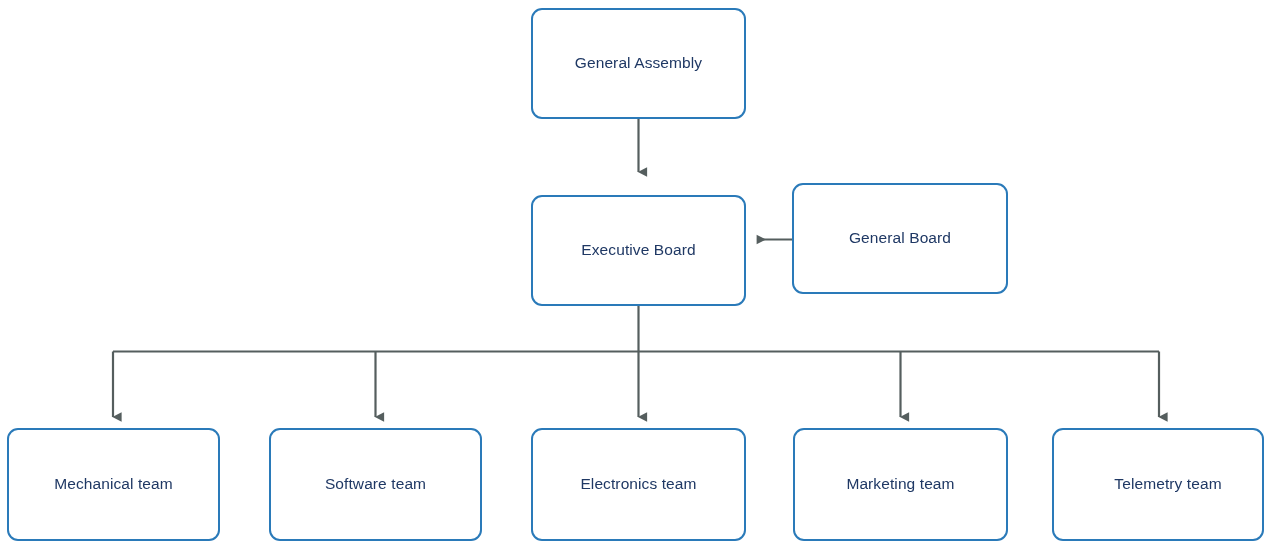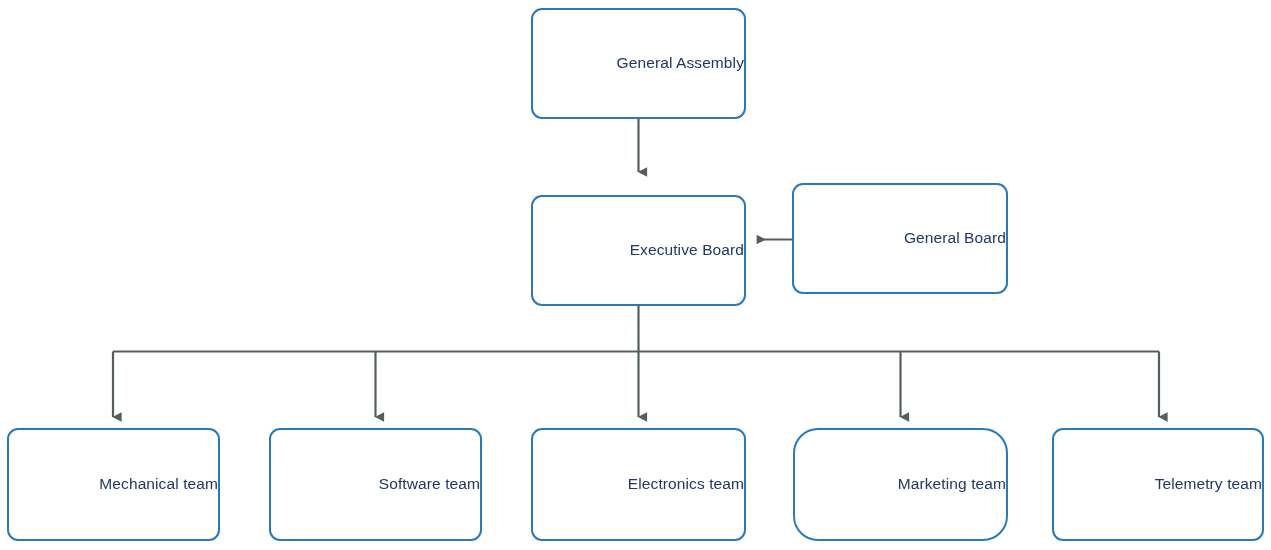--- a/index.html
+++ b/index.html
@@ -28,21 +28,21 @@
     pointer-events: none;
   }
   .node {
     position: absolute;
     box-sizing: border-box;
     background: #ffffff;
     border: 2px solid #2a7ab9;
     border-radius: 11px;
     display: flex;
     align-items: center;
-    justify-content: flex-end;
+    justify-content: center;
     z-index: 2;
   }
   .node-label {
     color: #1f3864;
     font-size: 15.5px;
     font-family: "Liberation Sans", sans-serif;
     line-height: 1.2;
     letter-spacing: 0.1px;
     text-align: center;
     white-space: nowrap;
@@ -96,21 +96,21 @@
   </div>
 
   <div class="node" style="left:531px; top:428px; width:215px; height:113px;">
     <span class="node-label">Electronics team</span>
   </div>
 
   <div class="node" style="left:269px; top:428px; width:213px; height:113px;">
     <span class="node-label">Software team</span>
   </div>
 
-  <div class="node" style="left:793px; top:428px; width:215px; height:113px;border-radius:25px;">
+  <div class="node" style="left:793px; top:428px; width:215px; height:113px;">
     <span class="node-label">Marketing team</span>
   </div>
 
   <div class="node" style="left:1052px; top:428px; width:212px; height:113px;padding-left:20px;">
     <span class="node-label">Telemetry team</span>
   </div>
 
 </div>
 
 </body></html>

